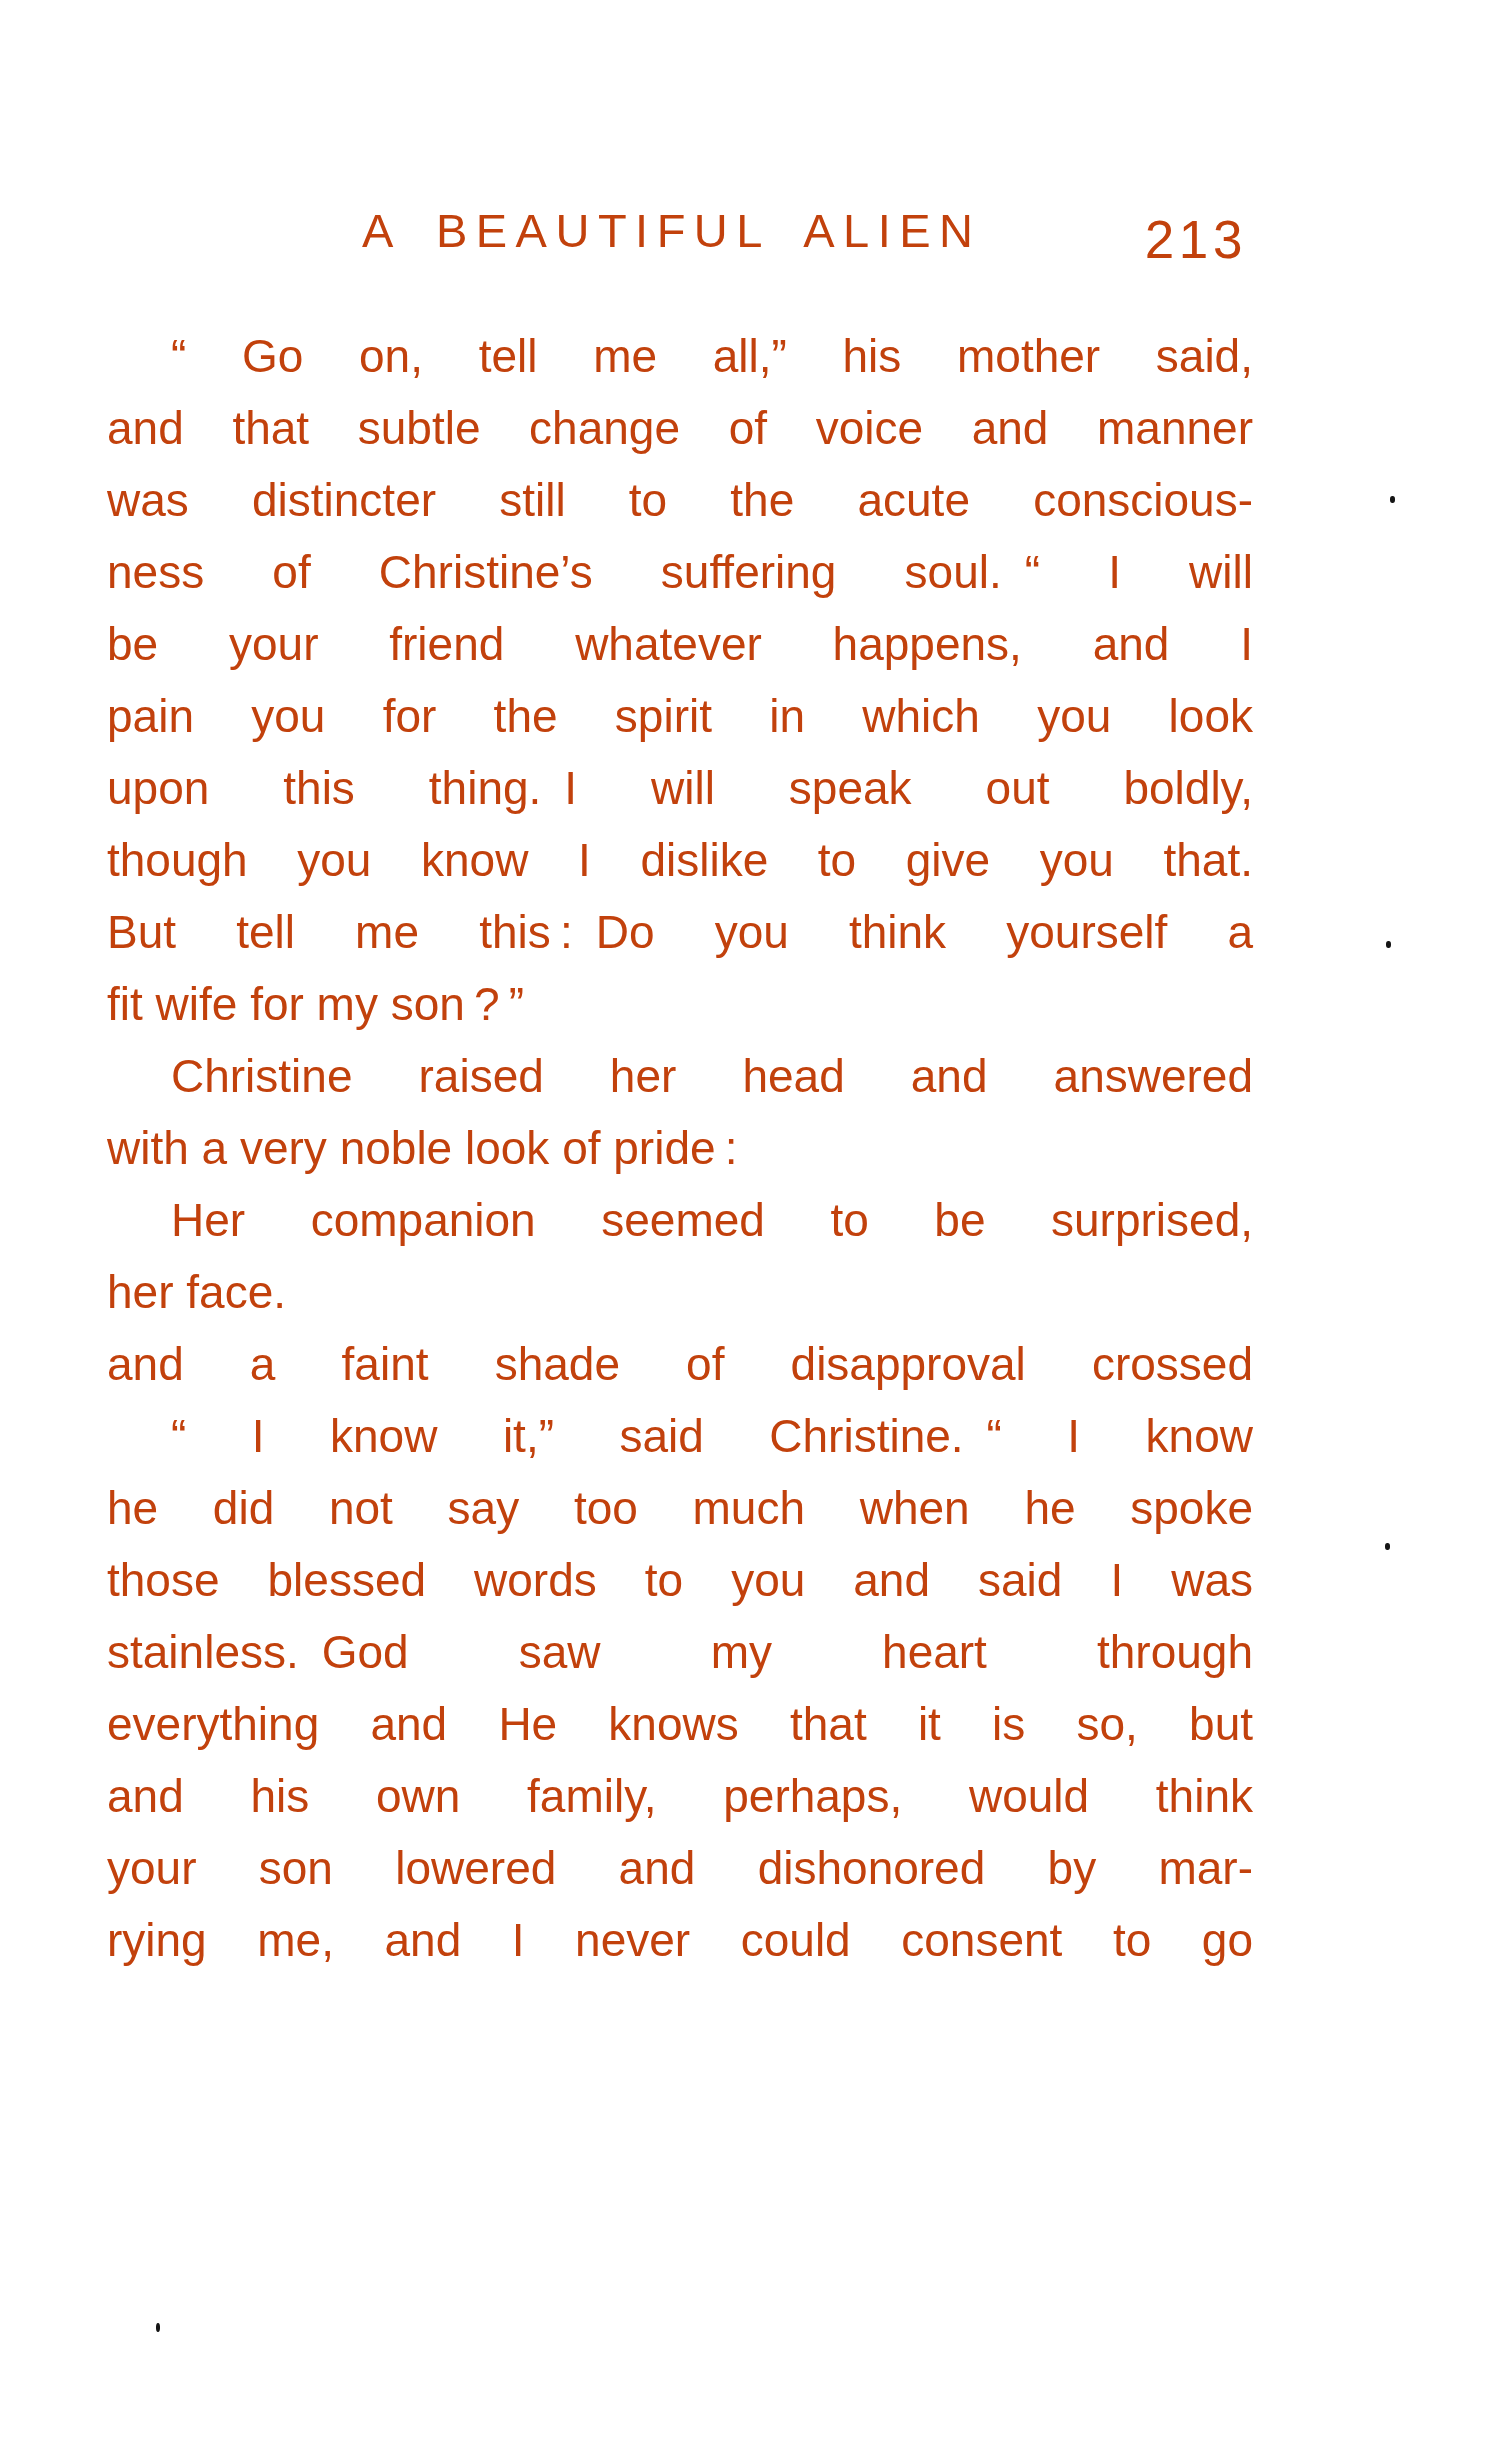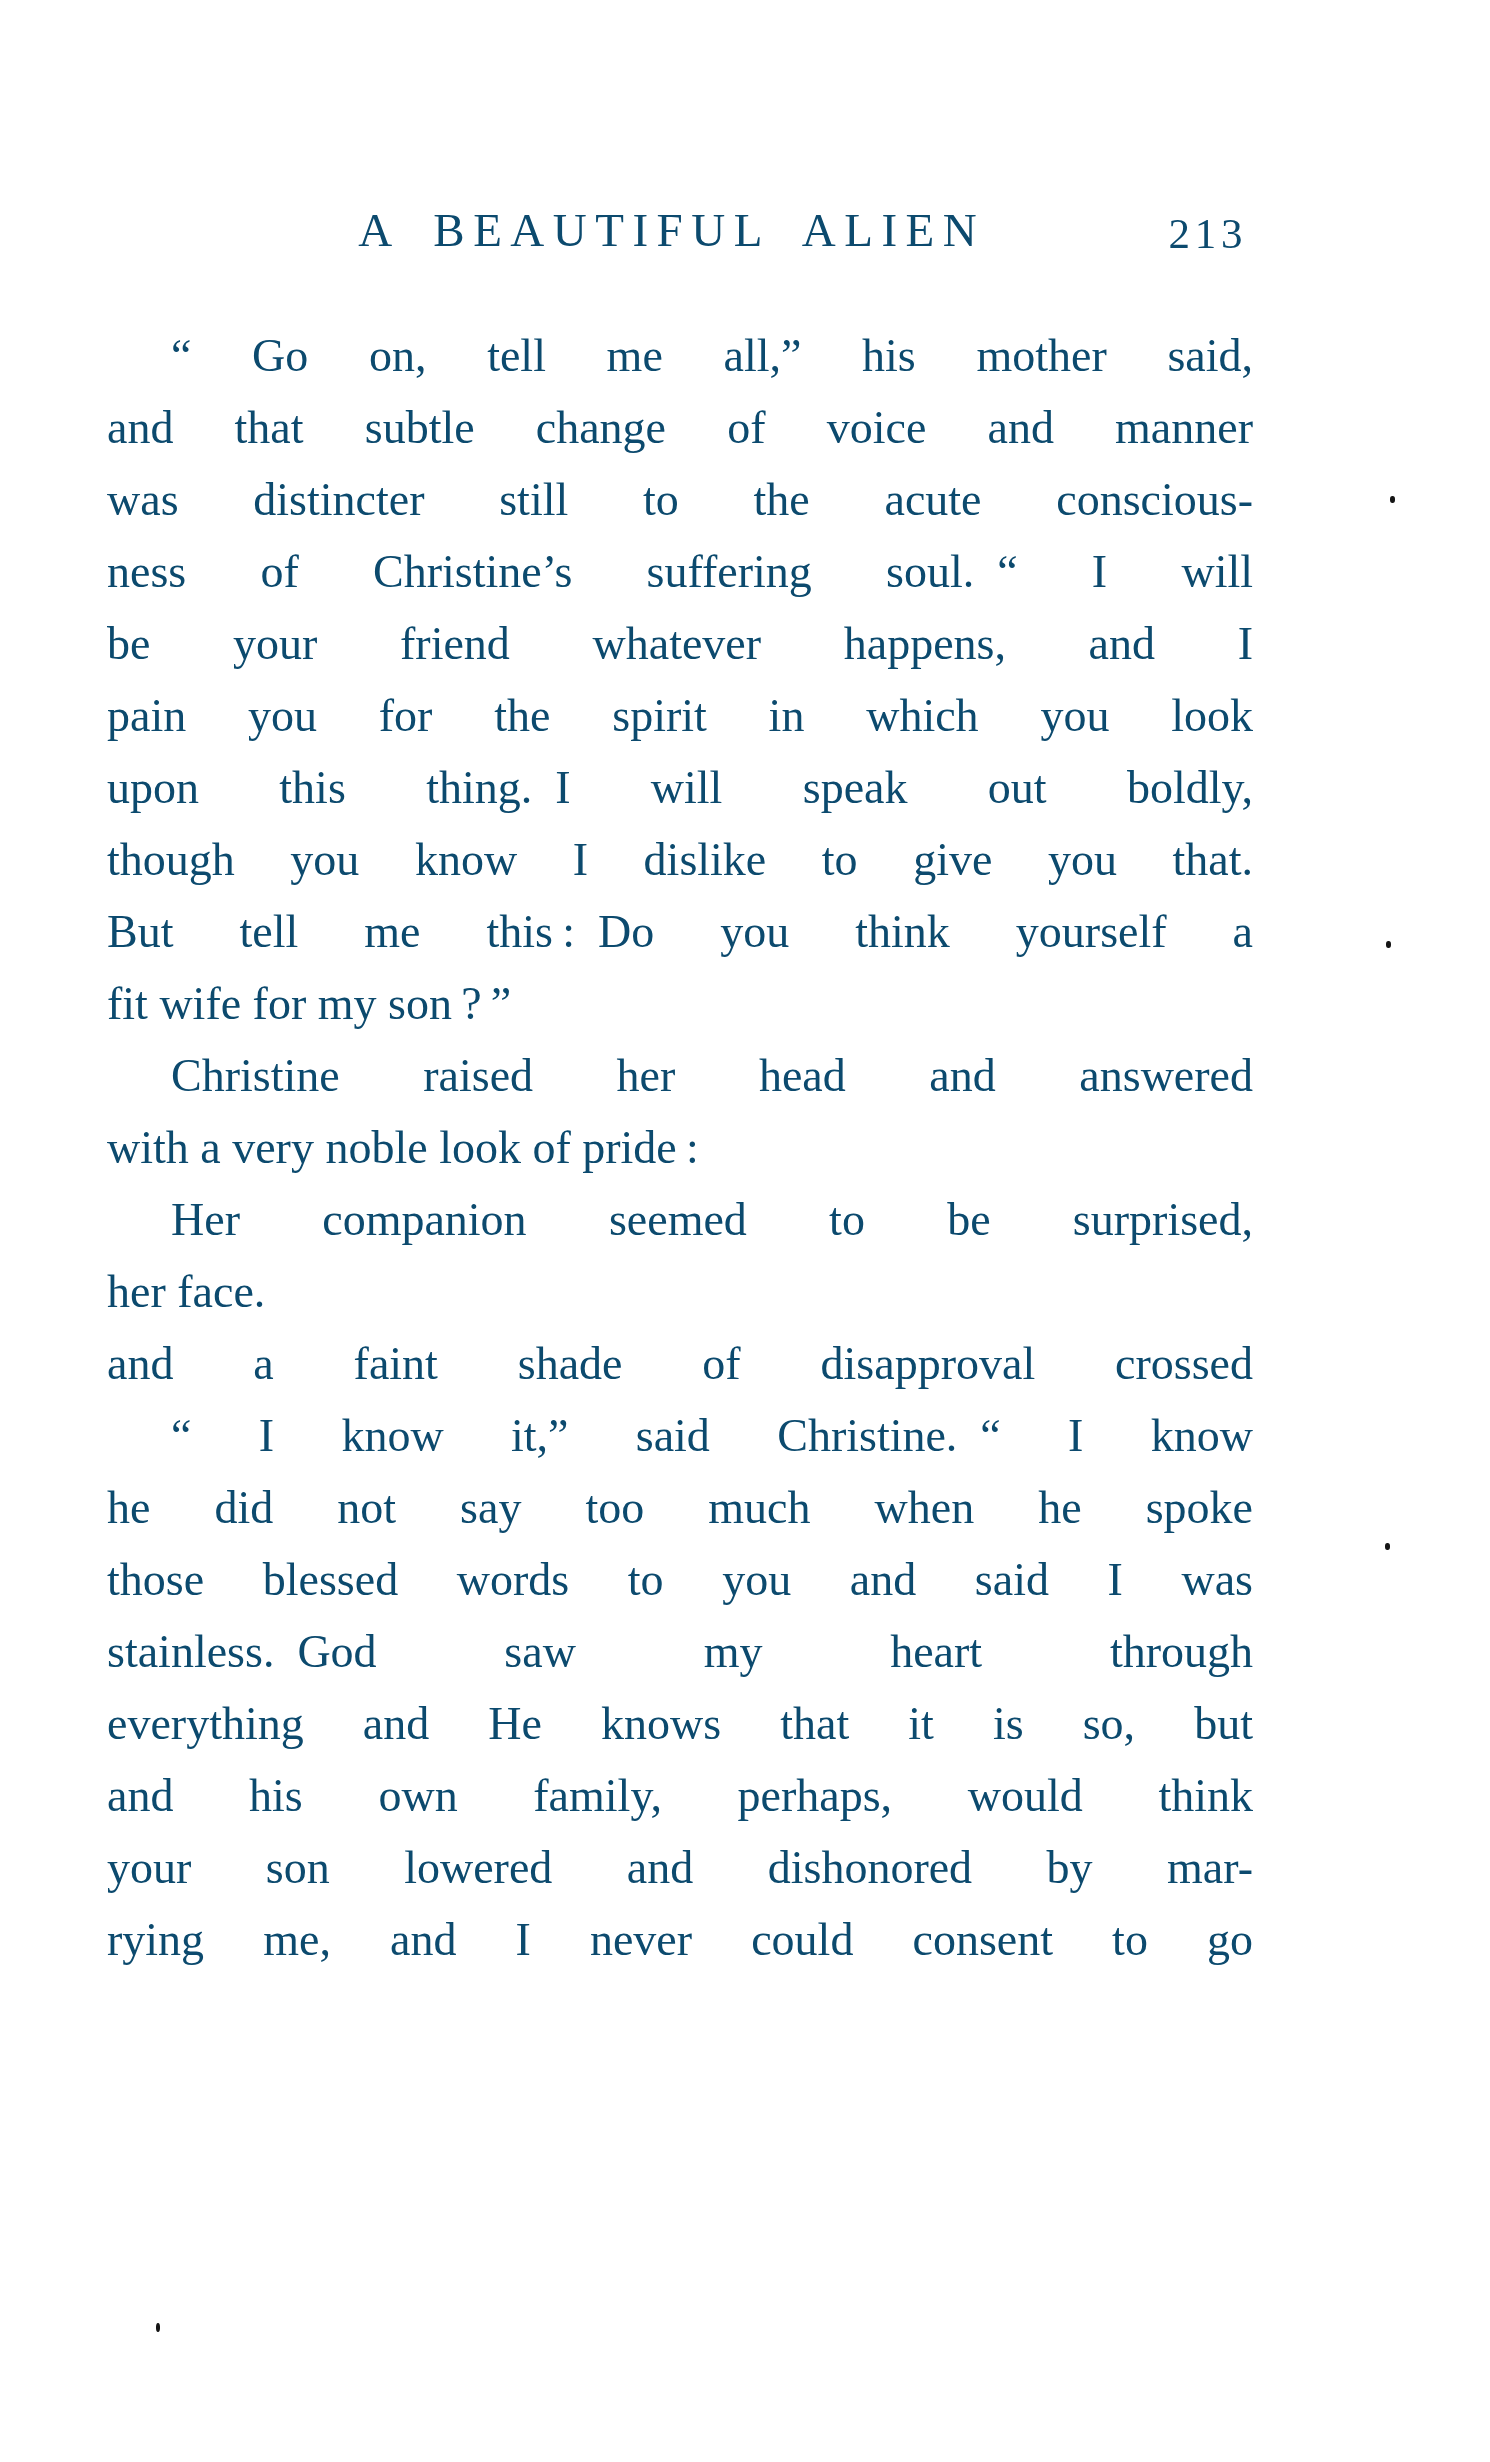--- a/index.html
+++ b/index.html
@@ -6,22 +6,22 @@
     margin: 0;
     padding: 0;
     background: #ffffff;
   }
   .page {
     position: relative;
     width: 1491px;
     height: 2462px;
     background: #ffffff;
     overflow: hidden;
-    font-family: Liberation Serif, serif;
-    color: #0c4a6e;
+    font-family: Liberation Sans, sans-serif;
+    color: #c2410c;
   }
   .running-head {
     position: absolute;
     left: 105px;
     top: 203px;
     width: 1146px;
     height: 75px;
   }
   .head-title {
     position: absolute;
@@ -30,21 +30,21 @@
     top: 0;
     font-size: 47px;
     letter-spacing: 8.5px;
     word-spacing: 15px;
     white-space: nowrap;
   }
   .folio {
     position: absolute;
     right: 3.8px;
     top: 5.6px;
-    font-size: 43px;
+    font-size: 53px;
     letter-spacing: 4.7px;
   }
   .text-block {
     position: absolute;
     left: 107px;
     top: 320px;
     width: 1146px;
     font-size: 46px;
     line-height: 72px;
   }

